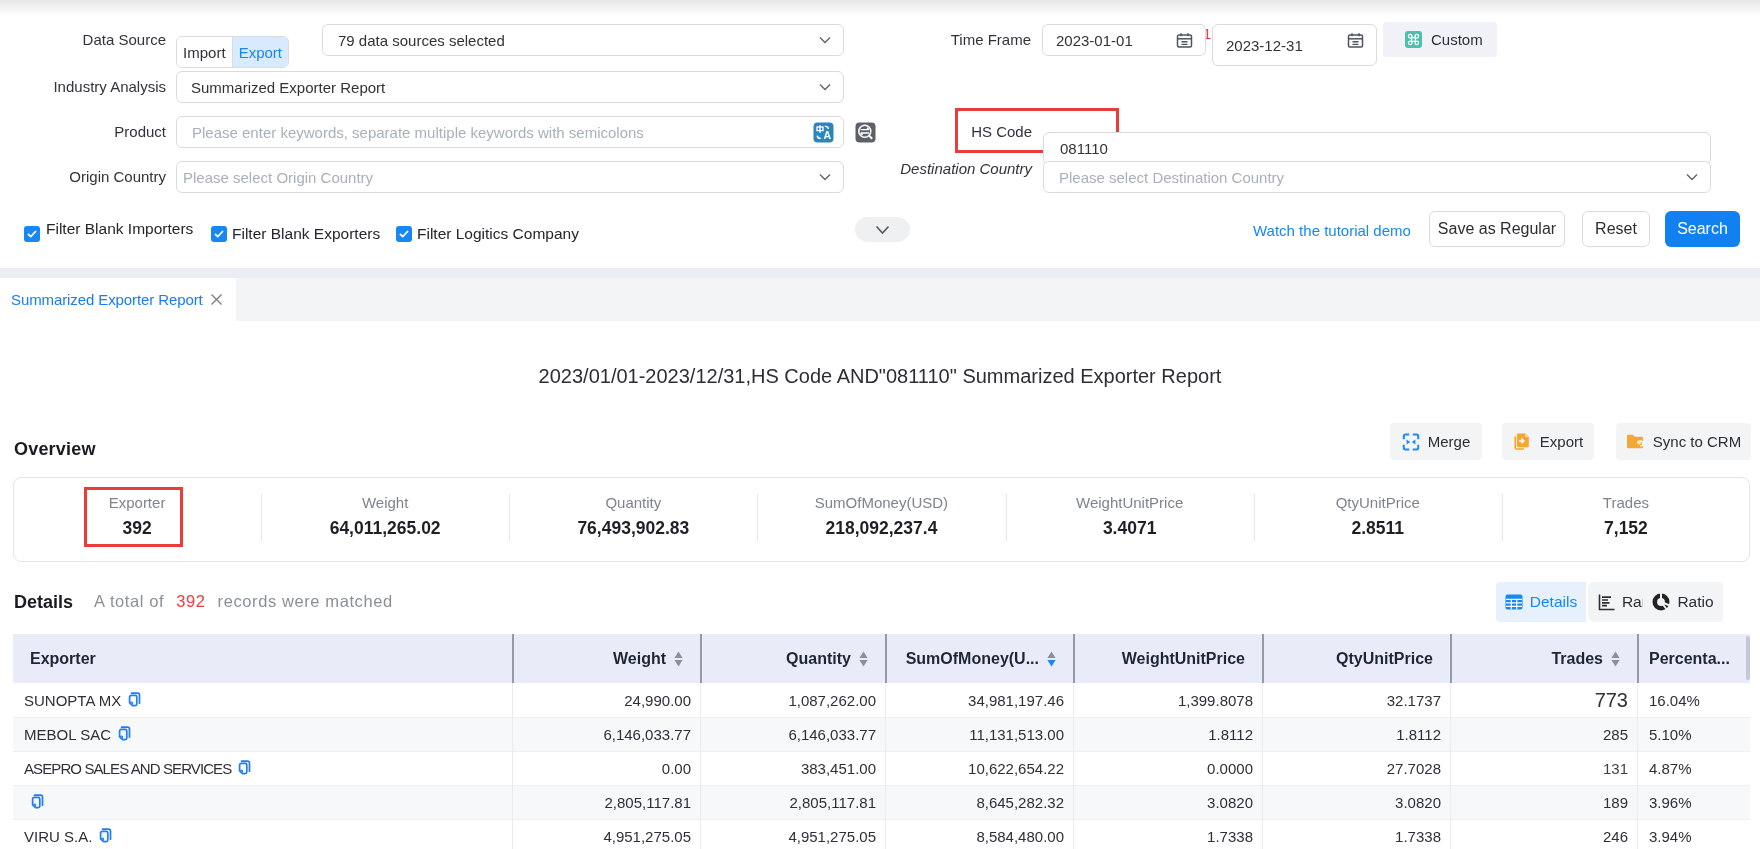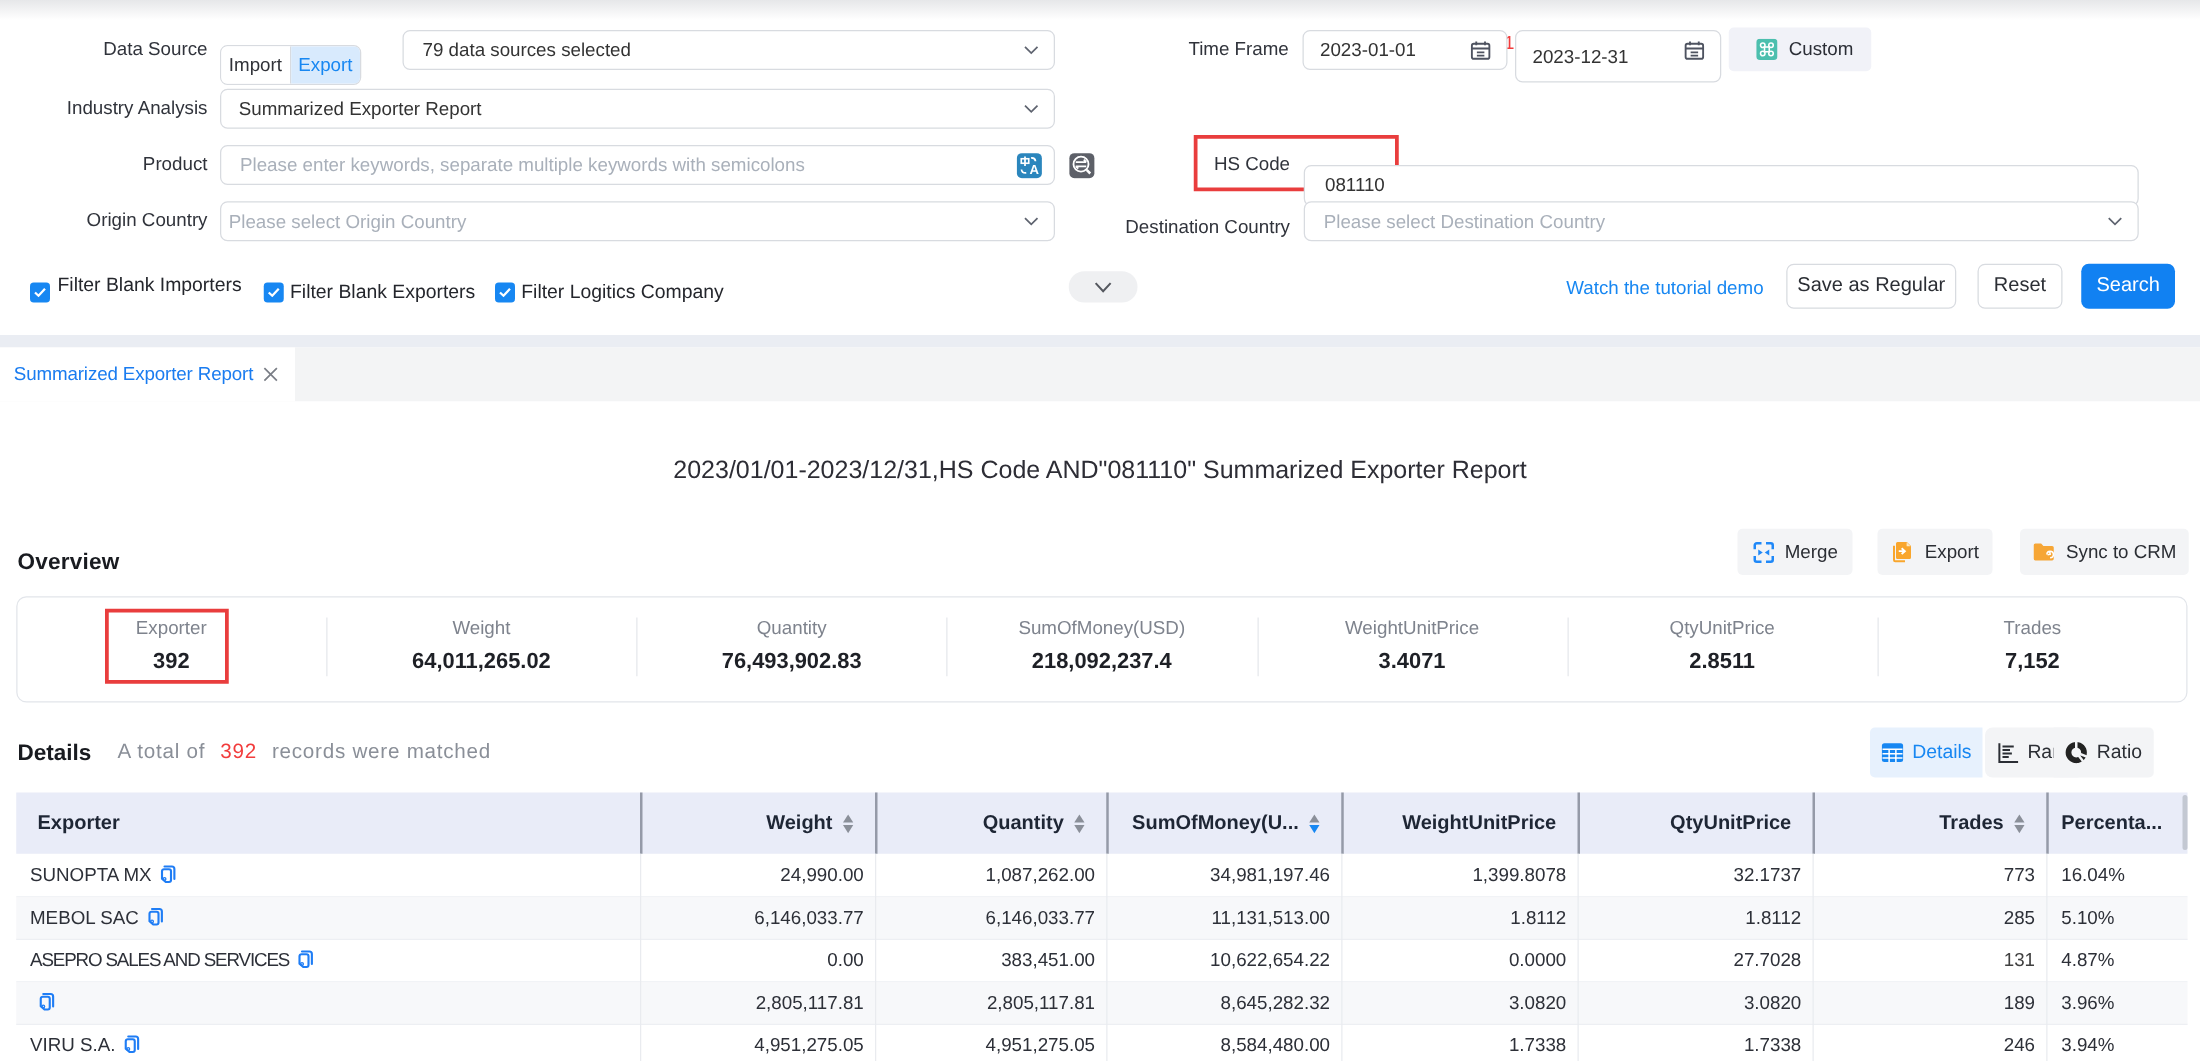--- a/index.html
+++ b/index.html
@@ -90,21 +90,21 @@
       <circle cx="11.8" cy="11.8" r="1.8" fill="none" stroke="#fff" stroke-width="1.25"></circle>
       <rect x="6.6" y="6.6" width="3.8" height="3.8" fill="none" stroke="#fff" stroke-width="1.25"></rect>
     </svg>
   <span style="margin-left:9px;font-size:15px;color:#2b2e36;">Custom</span>
 </div>
 
 <div class="abs" style="left:955px;top:108px;width:164px;height:45px;border:3px solid #e93d3d;"></div>
 <div class="lbl" style="left:866px;top:116px;width:166px;">HS Code</div>
 <div class="inp" style="left:1043px;top:116px;width:668px;height:33px;padding-left:16px;margin-top:16px;">081110</div>
 
-<div class="lbl" style="left:866px;top:166px;width:166px;">Destination Country</div>
+<div class="lbl" style="left:866px;top:153px;width:166px;font-style:italic;">Destination Country</div>
 <div class="inp" style="left:1043px;top:161px;width:668px;height:32px;padding-left:15px;">
     <span class="ph">Please select Destination Country</span>
   <svg class="chev" width="12" height="10" viewBox="0 0 12 10">
       <path d="M1 2.5 L6 7.5 L11 2.5" stroke="#5f6470" stroke-width="1.4" fill="none"></path>
     </svg>
 </div>
 
 <div class="abs" style="left:24px;top:226px;width:16px;height:16px;background:#1787f2;border-radius:3px;"></div>
 <svg class="abs" style="left:27px;top:230px;" width="10" height="8" viewBox="0 0 10 8">
     <path d="M1 4 L3.8 6.6 L9 1" stroke="#fff" stroke-width="1.8" fill="none"></path>
@@ -234,21 +234,21 @@
 <div class="abs" style="left:24px;top:683.5px;height:34.0px;display:flex;align-items:center;font-size:15px;color:#2d3038;">SUNOPTA MX<svg width="13" height="15" viewBox="0 0 13 15" style="margin-left:7px;flex:none;position:relative;top:-1px;">
       <path d="M3.6 1.2 H9.5 A2 2 0 0 1 11.5 3.2 V11.2" fill="none" stroke="#1f7df5" stroke-width="1.7" stroke-linecap="round"></path>
       <path d="M3.2 3.4 H7.2 A1.6 1.6 0 0 1 8.8 5 V12 a1.6 1.6 0 0 1 -1.6 1.6 H4.6 L1.6 10.9 V5 A1.6 1.6 0 0 1 3.2 3.4 z" fill="none" stroke="#1f7df5" stroke-width="1.7" stroke-linejoin="round"></path>
       <circle cx="3.6" cy="11.2" r="1.1" fill="none" stroke="#1f7df5" stroke-width="1.1"></circle>
     </svg></div>
 <div class="abs" style="left:512px;top:683.5px;width:179px;height:34.0px;display:flex;align-items:center;justify-content:flex-end;font-size:15px;color:#2d3038;">24,990.00</div>
 <div class="abs" style="left:700px;top:683.5px;width:176px;height:34.0px;display:flex;align-items:center;justify-content:flex-end;font-size:15px;color:#2d3038;">1,087,262.00</div>
 <div class="abs" style="left:885px;top:683.5px;width:179px;height:34.0px;display:flex;align-items:center;justify-content:flex-end;font-size:15px;color:#2d3038;">34,981,197.46</div>
 <div class="abs" style="left:1073px;top:683.5px;width:180px;height:34.0px;display:flex;align-items:center;justify-content:flex-end;font-size:15px;color:#2d3038;">1,399.8078</div>
 <div class="abs" style="left:1262px;top:683.5px;width:179px;height:34.0px;display:flex;align-items:center;justify-content:flex-end;font-size:15px;color:#2d3038;">32.1737</div>
-<div class="abs" style="left:1450px;top:683.5px;width:178px;height:34.0px;display:flex;align-items:center;justify-content:flex-end;font-size:15px;color:#2d3038;padding-left:45px;">773</div>
+<div class="abs" style="left:1450px;top:683.5px;width:178px;height:34.0px;display:flex;align-items:center;justify-content:flex-end;font-size:20px;color:#2d3038;padding-left:45px;">773</div>
 <div class="abs" style="left:1649px;top:683.5px;height:34.0px;display:flex;align-items:center;font-size:15px;color:#2d3038;">16.04%</div>
 <div class="abs" style="left:13px;top:717.5px;width:1737px;height:34.0px;background:#f7f8fa;border-bottom:1px solid #edeff3;"></div>
 <div class="abs" style="left:24px;top:717.5px;height:34.0px;display:flex;align-items:center;font-size:15px;color:#2d3038;">MEBOL SAC<svg width="13" height="15" viewBox="0 0 13 15" style="margin-left:7px;flex:none;position:relative;top:-1px;">
       <path d="M3.6 1.2 H9.5 A2 2 0 0 1 11.5 3.2 V11.2" fill="none" stroke="#1f7df5" stroke-width="1.7" stroke-linecap="round"></path>
       <path d="M3.2 3.4 H7.2 A1.6 1.6 0 0 1 8.8 5 V12 a1.6 1.6 0 0 1 -1.6 1.6 H4.6 L1.6 10.9 V5 A1.6 1.6 0 0 1 3.2 3.4 z" fill="none" stroke="#1f7df5" stroke-width="1.7" stroke-linejoin="round"></path>
       <circle cx="3.6" cy="11.2" r="1.1" fill="none" stroke="#1f7df5" stroke-width="1.1"></circle>
     </svg></div>
 <div class="abs" style="left:512px;top:717.5px;width:179px;height:34.0px;display:flex;align-items:center;justify-content:flex-end;font-size:15px;color:#2d3038;">6,146,033.77</div>
 <div class="abs" style="left:700px;top:717.5px;width:176px;height:34.0px;display:flex;align-items:center;justify-content:flex-end;font-size:15px;color:#2d3038;">6,146,033.77</div>
 <div class="abs" style="left:885px;top:717.5px;width:179px;height:34.0px;display:flex;align-items:center;justify-content:flex-end;font-size:15px;color:#2d3038;">11,131,513.00</div>

